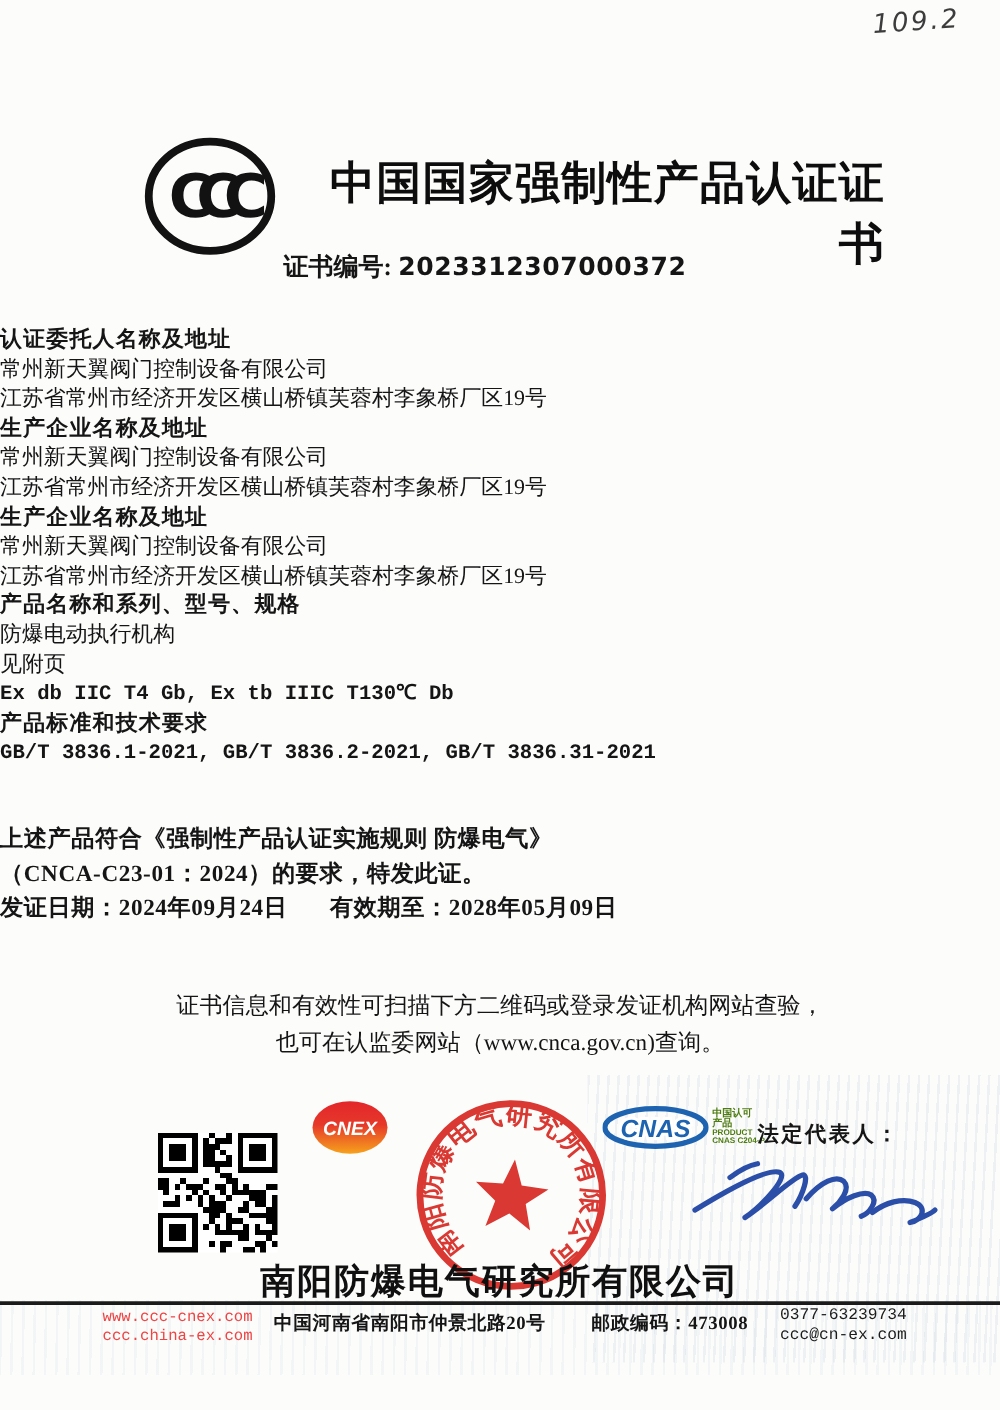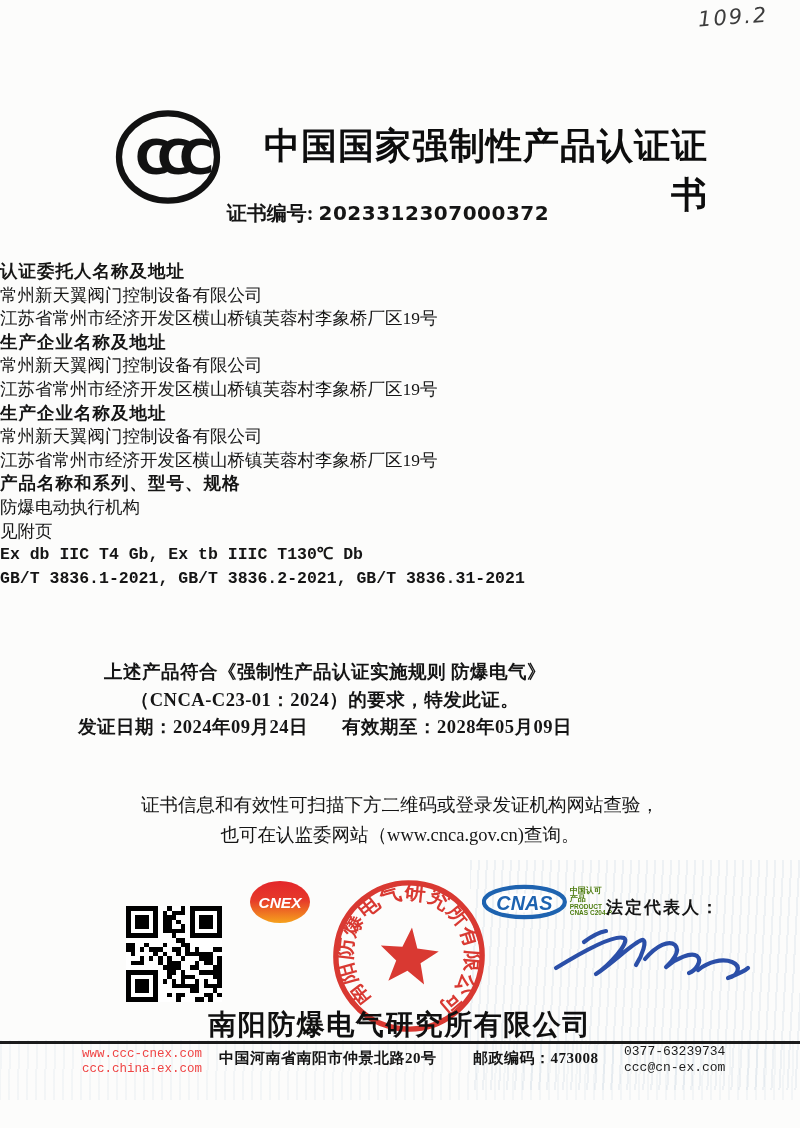--- a/index.html
+++ b/index.html
@@ -31,21 +31,21 @@
   }
   .certno{
     position:absolute;left:0;top:200px;width:776px;text-align:center;
     font-size:20px;font-weight:700;
   }
   .certno .num{font-family:"DejaVu Sans",sans-serif;font-size:20px;letter-spacing:.5px;}
   .body-block{position:absolute;left:0;top:260px;width:800px;text-align:left;}
   .bl{display:block;height:23.6px;line-height:23.6px;font-size:17.5px;}
   .bh{font-weight:700;font-size:17.5px;letter-spacing:1px;}
   .mono{font-family:"Liberation Mono","DejaVu Sans Mono",monospace;font-weight:700;font-size:16.5px;}
-  .statement{position:absolute;left:0;top:659px;width:650px;text-align:center;font-weight:700;}
+  .statement{position:absolute;left:0;top:659px;width:650px;text-align:left;font-weight:700;}
   .sl{display:block;height:27.5px;line-height:27.5px;font-size:18.5px;letter-spacing:.5px;}
   .dates .gap{display:inline-block;width:34px;}
   .verify{position:absolute;left:0;top:790px;width:800px;text-align:center;}
   .vl{display:block;height:30px;line-height:30px;font-size:18.5px;text-align:center;}
   .qr{position:absolute;left:126px;top:906px;width:96px;height:96px;}
   .qr svg{width:96px;height:96px;display:block;}
   .cnex{position:absolute;left:249px;top:880px;width:62px;height:44px;}
   .stamp{position:absolute;left:330px;top:877px;width:158px;height:158px;opacity:.9;transform:rotate(6deg);}
   .cnas{position:absolute;left:482px;top:880px;width:130px;height:44px;display:flex;align-items:center;}
   .cnas-side{margin-left:3px;color:#4d7c0f;line-height:1.05;white-space:nowrap;font-family:"Liberation Sans",sans-serif;}
@@ -104,20 +104,21 @@
 
   <span class="bl bh">生产企业名称及地址</span>
   <span class="bl">常州新天翼阀门控制设备有限公司</span>
   <span class="bl">江苏省常州市经济开发区横山桥镇芙蓉村李象桥厂区19号</span>
 
   <span class="bl bh">产品名称和系列、型号、规格</span>
   <span class="bl">防爆电动执行机构</span>
   <span class="bl">见附页</span>
   <span class="bl mono">Ex db IIC T4 Gb, Ex tb IIIC T130℃ Db</span>
 
+  <span class="bl bh">产品标准和技术要求</span>
   <span class="bl mono">GB/T 3836.1-2021, GB/T 3836.2-2021, GB/T 3836.31-2021</span>
 </div>
 
 <div class="statement">
   <span class="sl">上述产品符合《强制性产品认证实施规则 防爆电气》</span>
   <span class="sl">（CNCA-C23-01：2024）的要求，特发此证。</span>
   <span class="sl dates">
     <span>发证日期：</span><span>2024年09月24日</span><span class="gap"></span><span>有效期至：</span><span>2028年05月09日</span>
   </span>
 </div>

